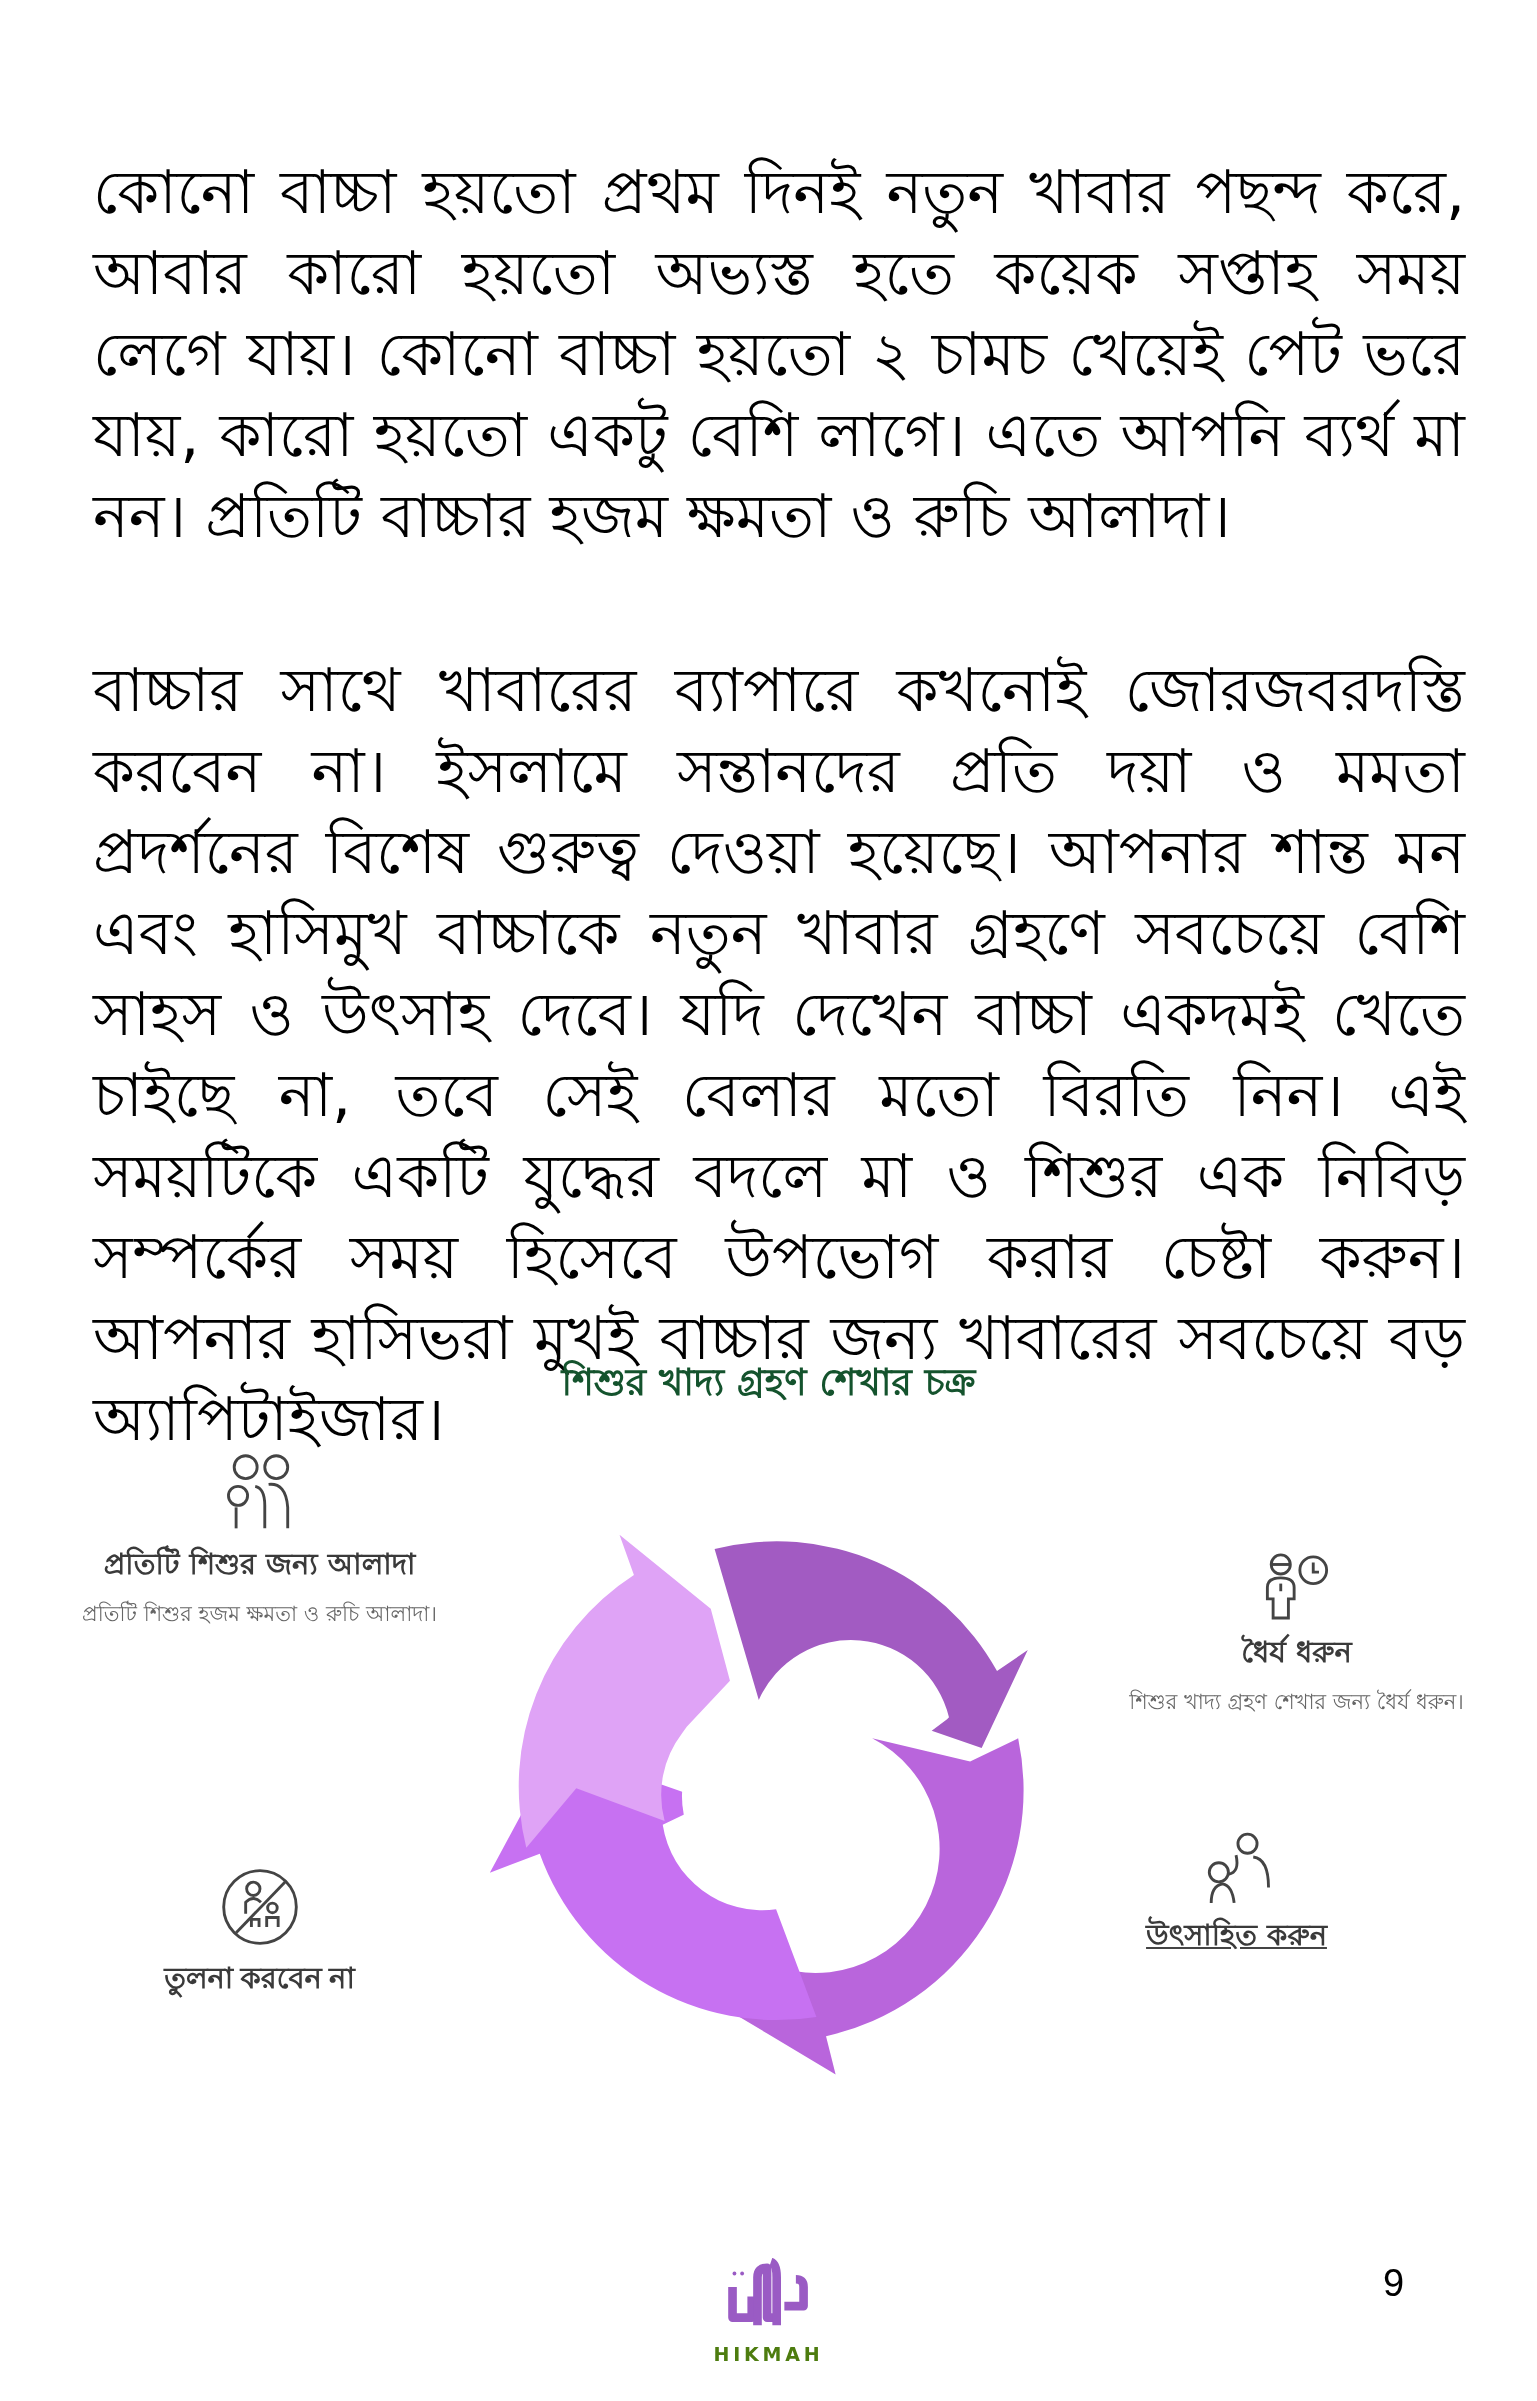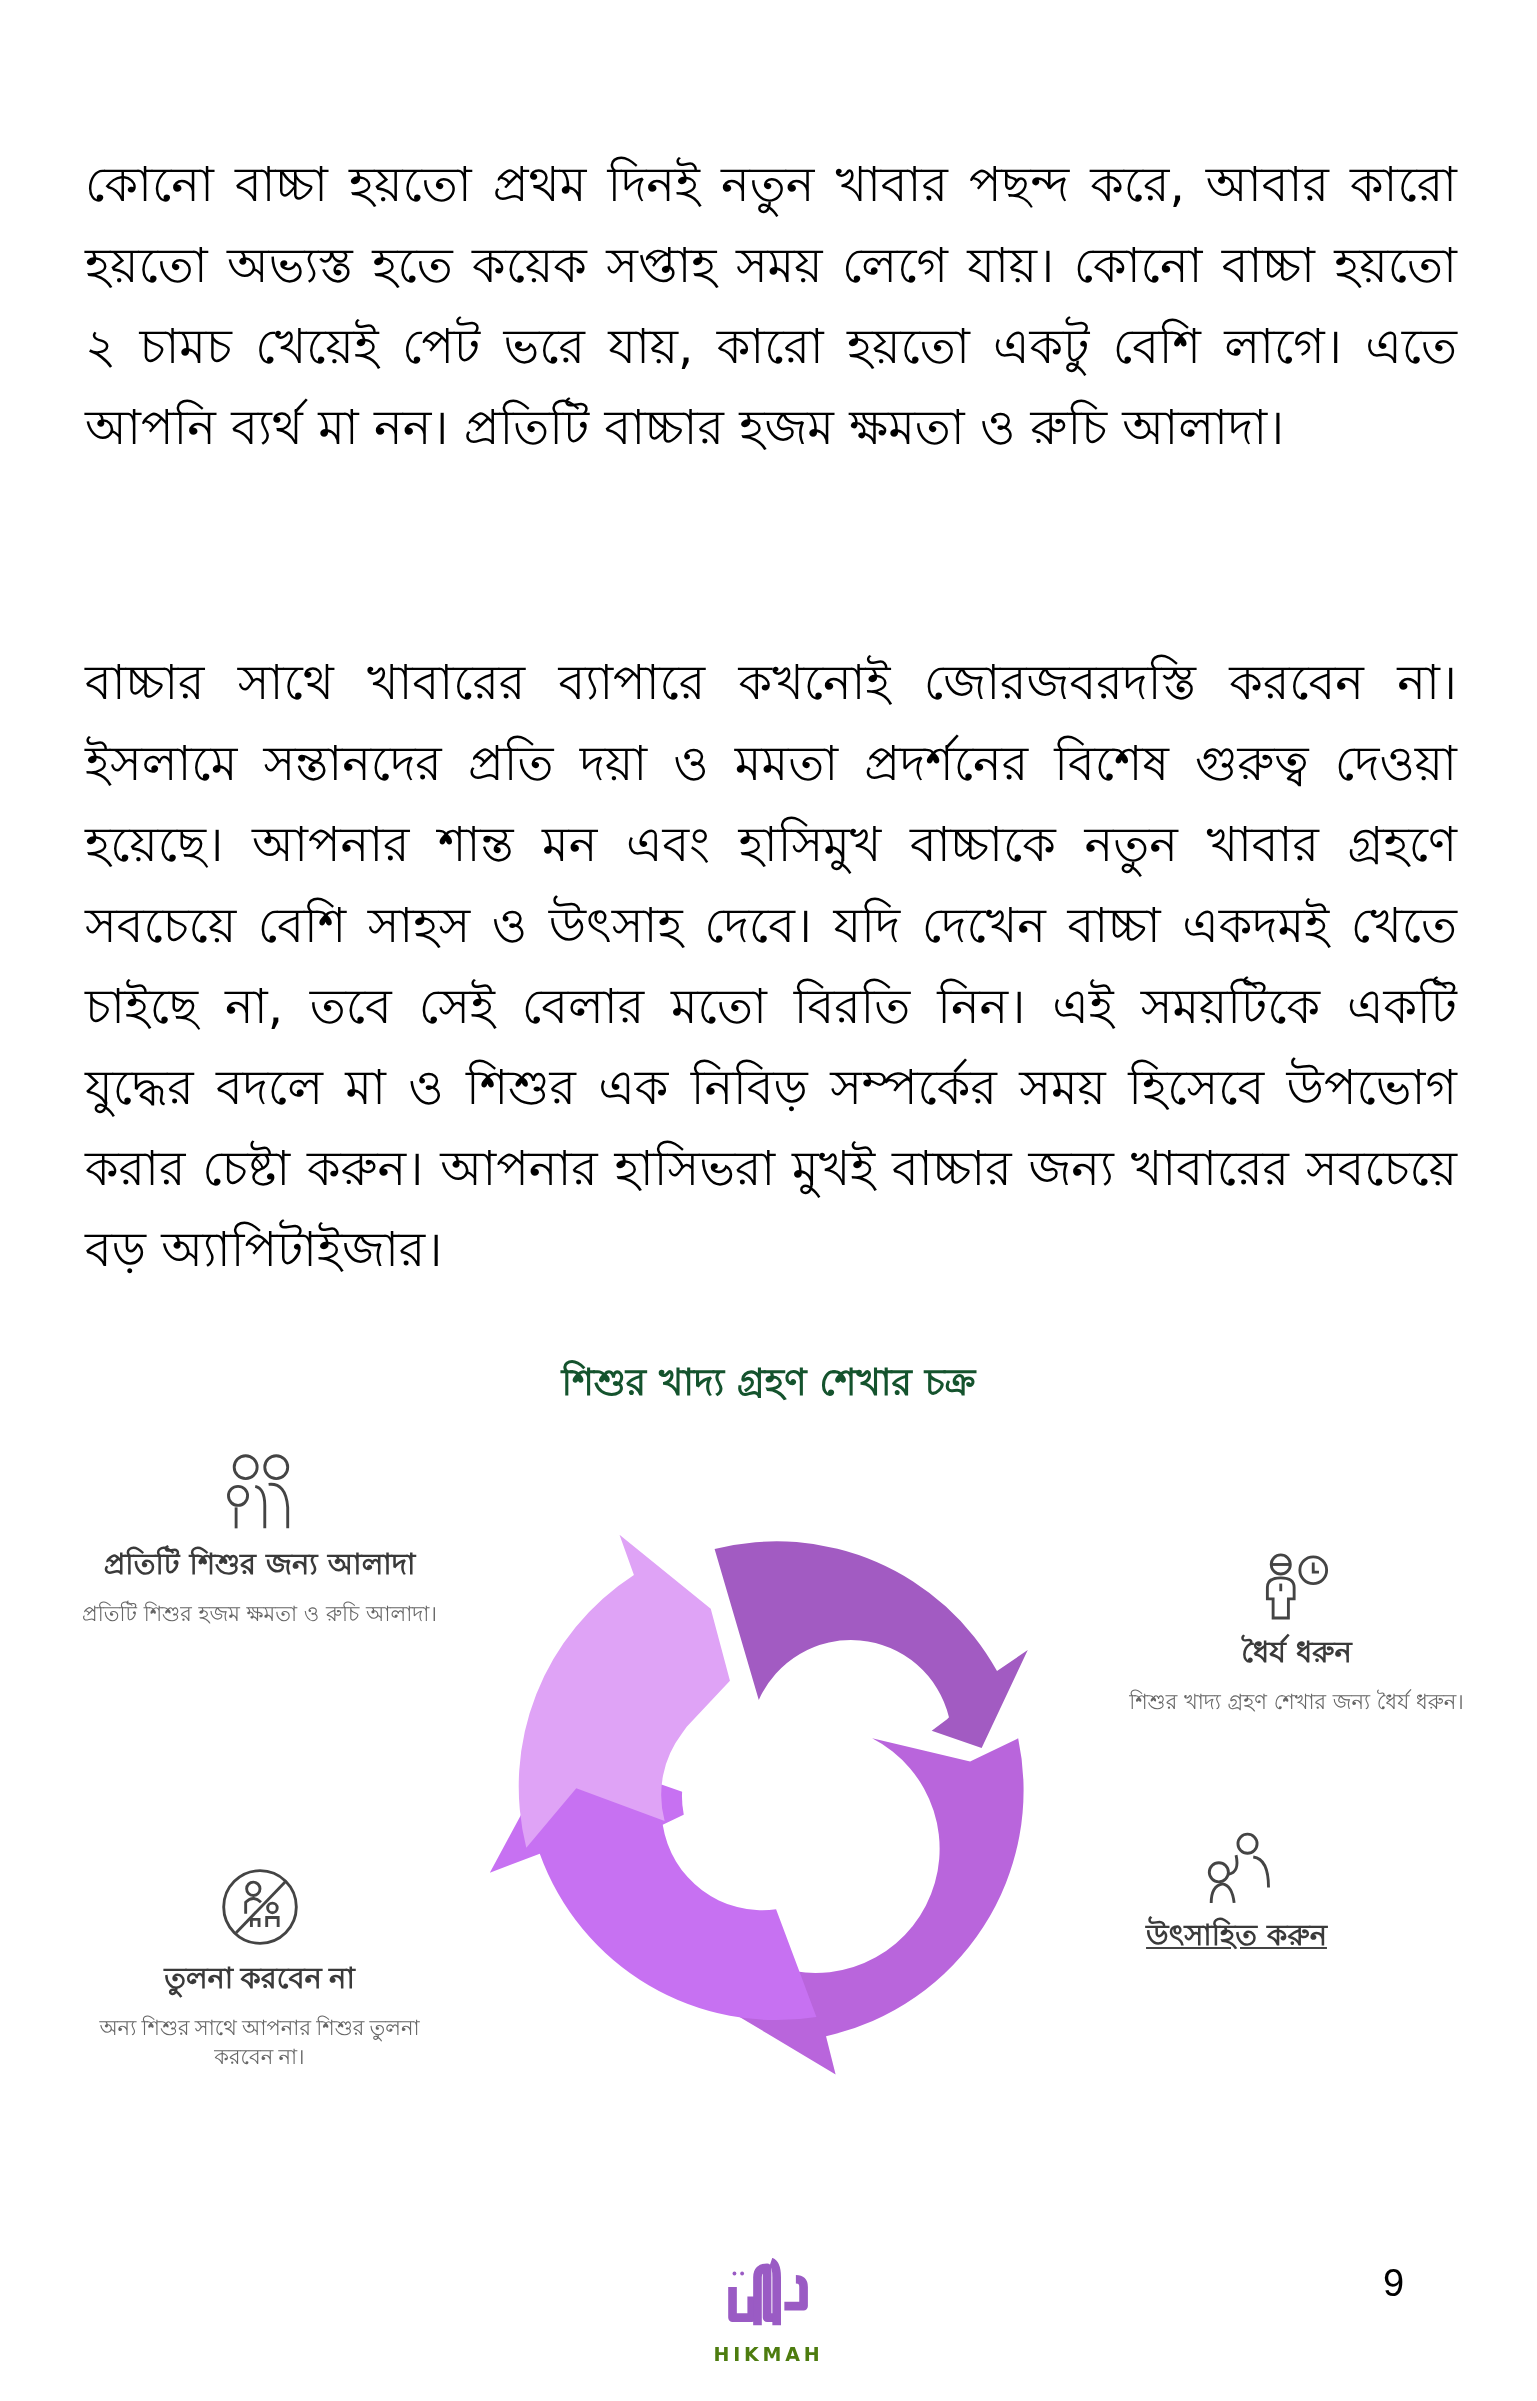--- a/index.html
+++ b/index.html
@@ -1,19 +1,19 @@
 <!DOCTYPE html>
 <html><head>
 <meta charset="utf-8">
 <style>
   html, body { margin:0; padding:0; background:#ffffff; }
   body { width:1537px; height:2402px; position:relative; overflow:hidden;
          font-family:"DejaVu Sans", sans-serif; color:#000; }
-  .para { position:absolute; left:85px; width:1372px; font-size:48px; line-height:81px;
-          text-align:justify; text-align-last:left; margin:0; }
+  .para { position:absolute; left:85px; width:1372px; font-size:60px; line-height:81px;
+          text-align:justify; text-align-last:left; margin:8px; }
   #p1 { top:144px; }
   #p2 { top:642px; }
   .diagram-title { position:absolute; left:0; width:1537px; top:1353px; text-align:center;
                    font-size:37px; font-weight:bold; color:#14532d; }
   .item { position:absolute; width:365px; text-align:center; color:#444; }
   .item .icon { display:block; margin:0 auto 9.6px auto; }
   .item .head { font-size:29px; font-weight:bold; line-height:37px; color:#3a3a3a; }
   .item .desc { font-size:21px; line-height:29px; color:#666; margin-top:17.3px; }
   #item-tl { left:77px; top:1450px; }
   #item-bl { left:77px; top:1864px;font-family:Liberation Serif, serif; }
@@ -50,21 +50,20 @@
   <svg class="icon" width="86" height="86" viewBox="0 0 90 90" fill="none" stroke="#444" stroke-width="3">
     <circle cx="45" cy="45" r="38"></circle>
       <line x1="20" y1="72" x2="72" y2="18"></line>
     <circle cx="38" cy="26" r="7"></circle>
       <path d="M30 52 V40 Q38 32 46 40"></path>
     <circle cx="58" cy="46" r="5"></circle>
       <path d="M52 66 V56 H64 V66"></path>
     <path d="M36 66 V58 H44 V66"></path>
   </svg>
   <div class="head">তুলনা করবেন না</div>
-  <div class="desc">অন্য শিশুর সাথে আপনার শিশুর তুলনা করবেন না।</div>
 </div>
 
 <div class="item" id="item-tr">
   <svg class="icon" width="86" height="77" viewBox="0 0 90 80" fill="none" stroke="#444" stroke-width="3">
     <circle cx="28" cy="18" r="10"></circle>
       <line x1="18" y1="18" x2="38" y2="18"></line>
     <path d="M14 54 V42 Q14 32 28 32 Q42 32 42 42 V54 H36 V74 H20 V54 Z"></path>
     <line x1="28" y1="38" x2="28" y2="46"></line>
     <circle cx="62" cy="24" r="14"></circle>
       <path d="M62 16 V26 H68"></path>

